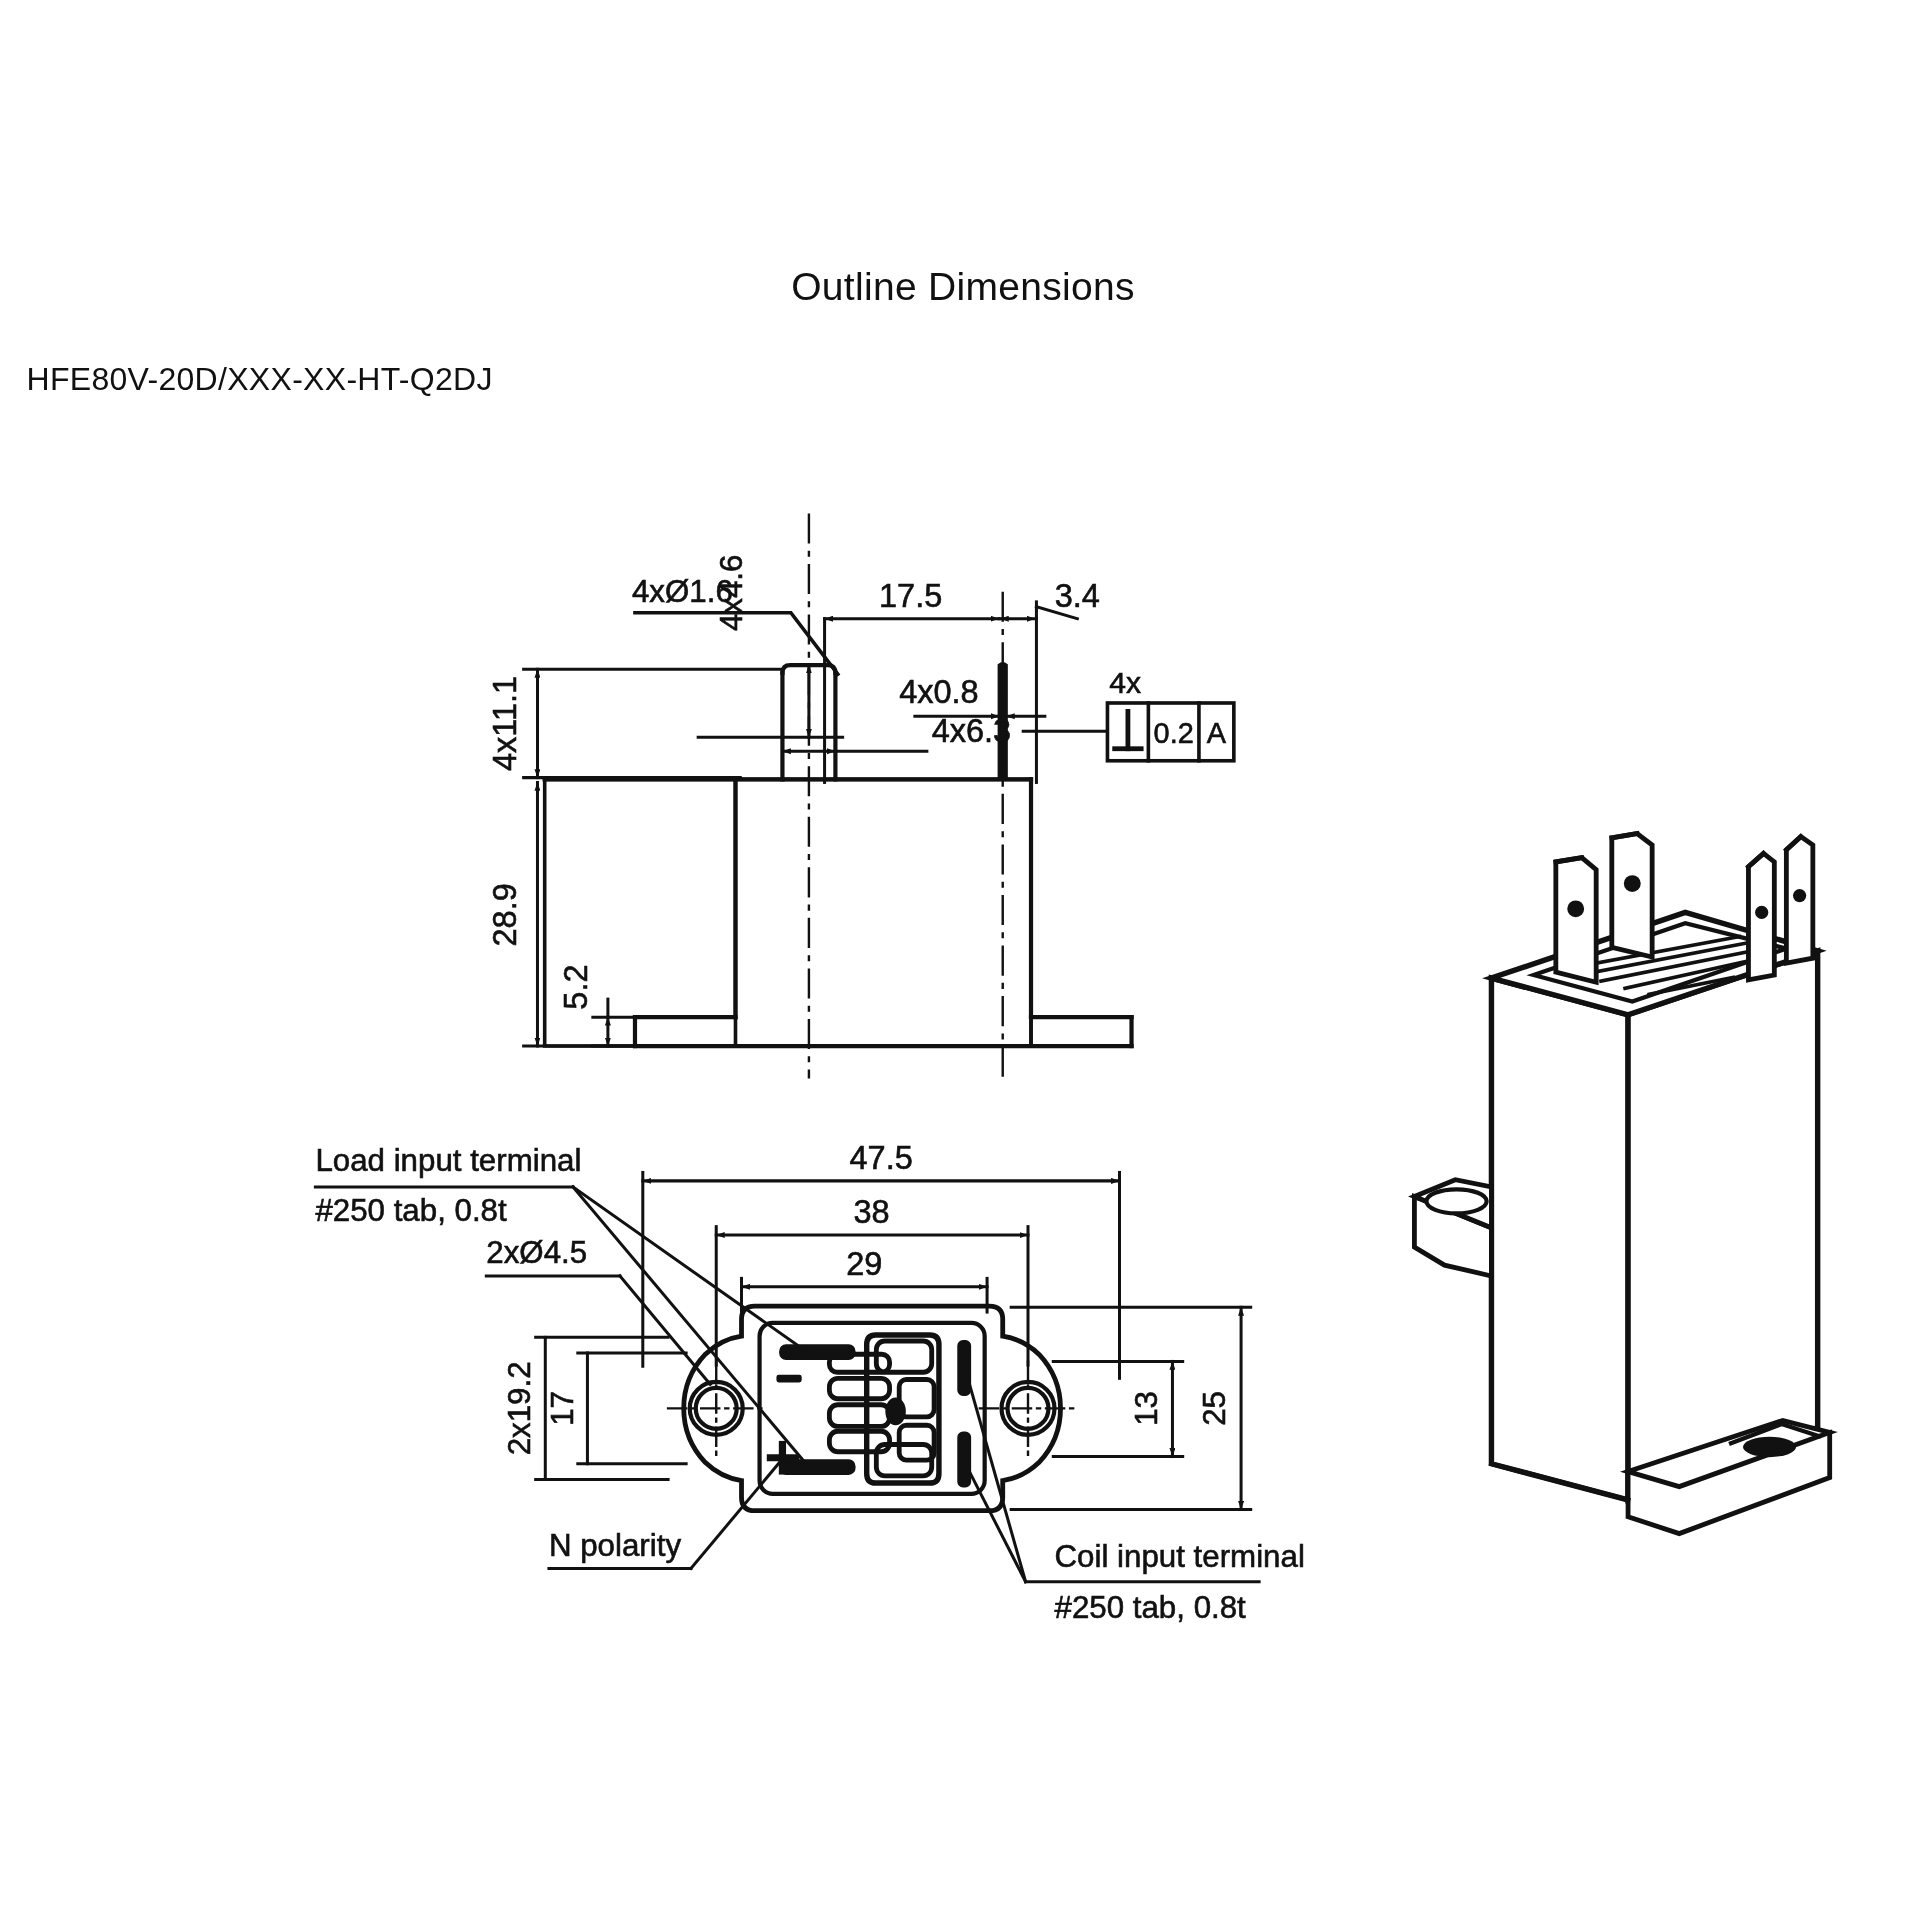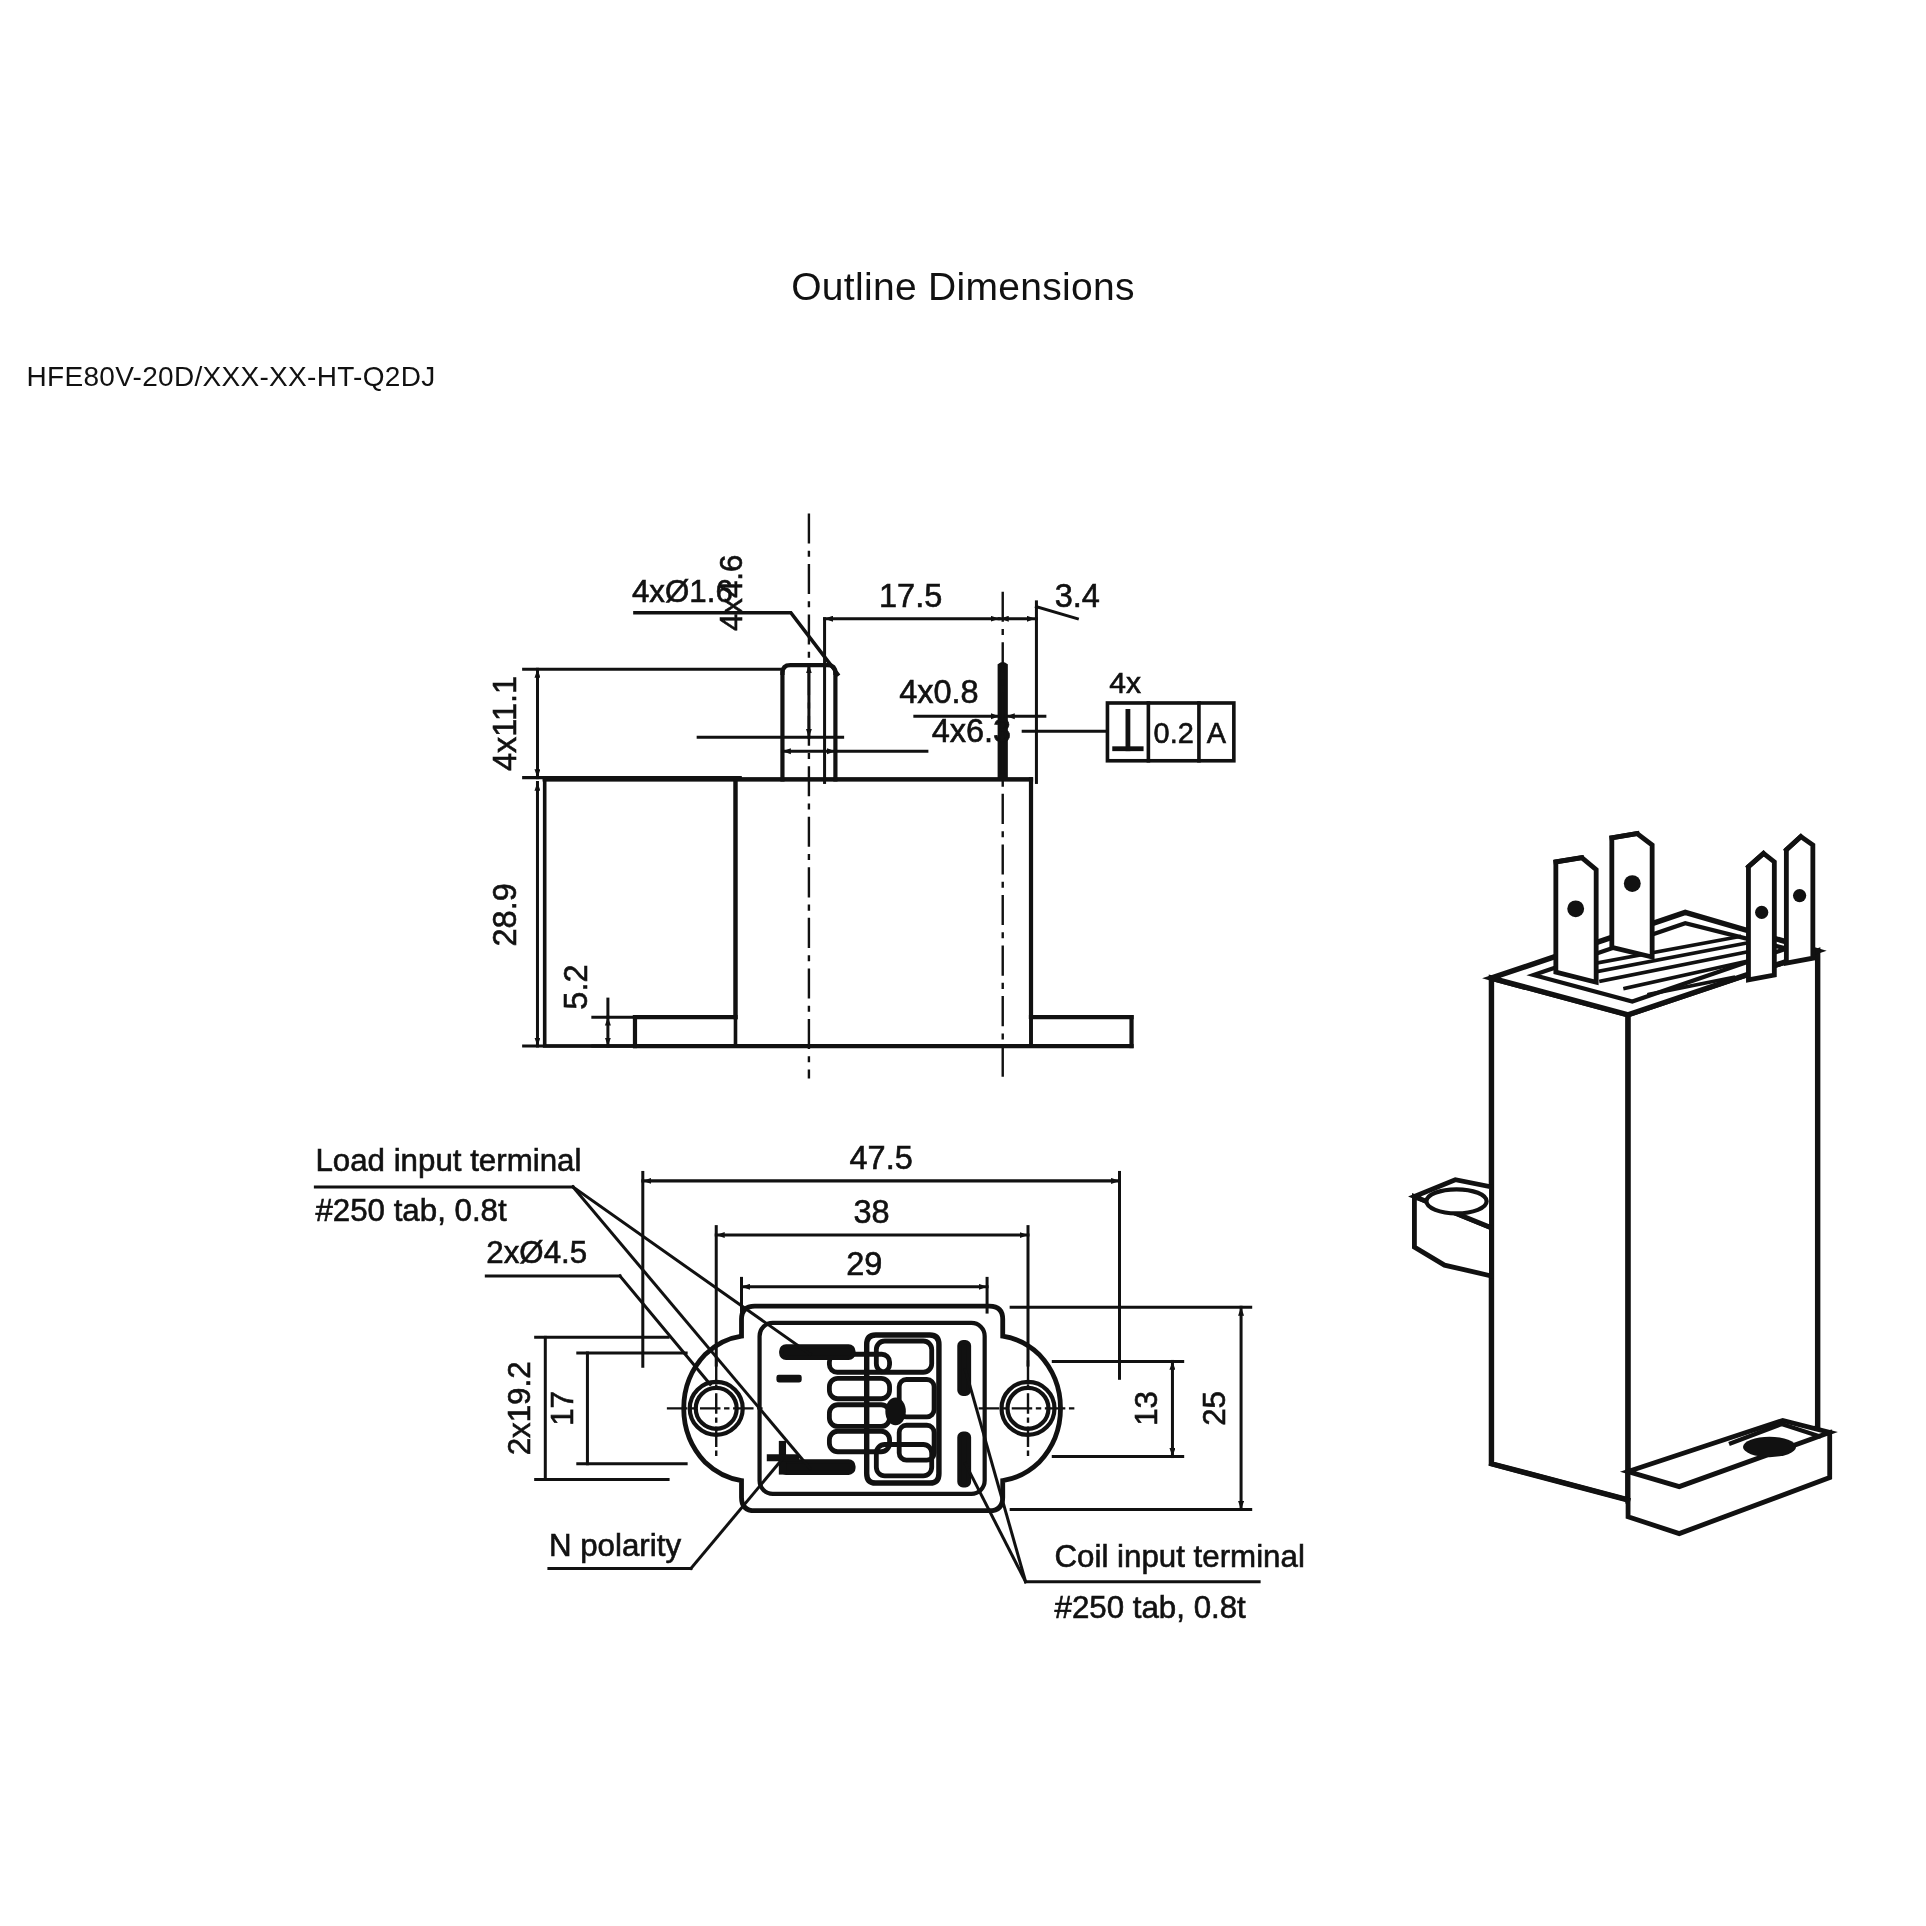--- a/index.html
+++ b/index.html
@@ -9,21 +9,21 @@
     font-family:"Liberation Sans","DejaVu Sans",sans-serif;
     color:#111111;
   }
   #root{position:absolute;left:0;top:0;width:1926px;height:1926px;}
   .page-title{
     position:absolute;left:0;top:265px;width:1926px;text-align:center;
     font-size:39px;font-weight:400;letter-spacing:0.3px;color:#111;
   }
   .part-number{
     position:absolute;left:26.5px;top:361px;
-    font-size:28px;font-weight:400;letter-spacing:0.3px;color:#111;
+    font-size:32px;font-weight:400;letter-spacing:0.3px;color:#111;
     white-space:nowrap;
   }
   svg{display:block;}
   .drawing{position:absolute;left:0;top:0;width:1926px;height:1926px;}
   text{font-family:"Liberation Sans","DejaVu Sans",sans-serif;fill:#111;}
 </style>
 </head>
 <body>
 
 <div id="root">

